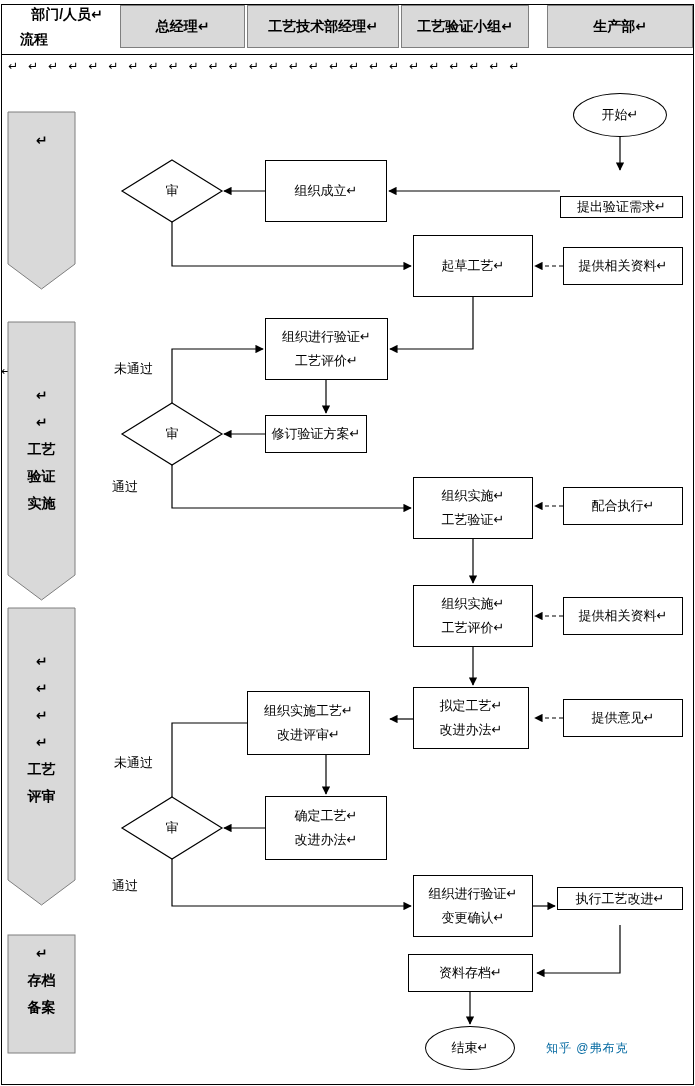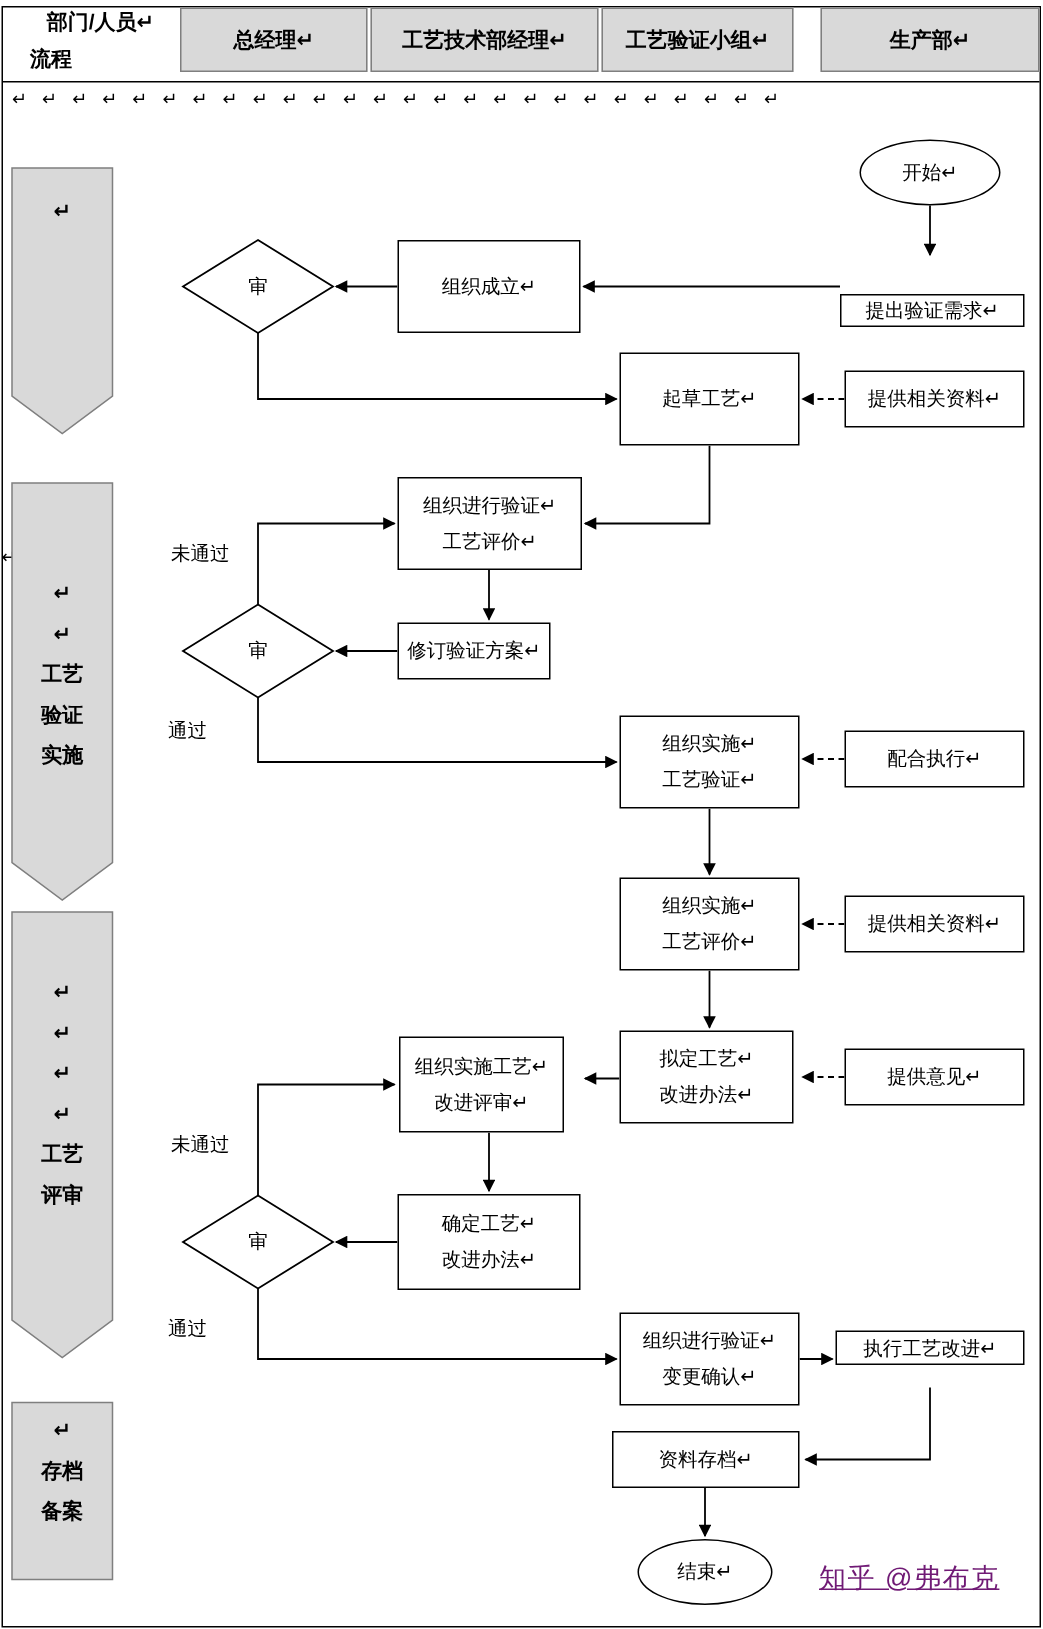--- a/index.html
+++ b/index.html
@@ -13,21 +13,21 @@
   .corner2{left:5px;top:31px;font-weight:bold;font-size:14px;margin-left:15px;}
   .pilrow{left:8px;top:59px;font-size:12px;letter-spacing:10px;white-space:nowrap;}
   .stray{left:1px;top:364px;font-size:12px;}
   .lane{text-align:center;font-size:14px;font-weight:bold;line-height:27px;}
   .lane div{min-height:27px;}
   .lane1{line-height:20px;}
   .box{background:#fff;border:1px solid #000;display:flex;flex-direction:column;align-items:center;justify-content:center;text-align:center;font-size:13px;line-height:24px;box-sizing:border-box;}
   .ell{border-radius:50%;}
   .dlbl{width:100px;height:22px;line-height:22px;text-align:center;font-size:13px;}
   .blbl{font-size:13px;}
-  .wm{font-size:18px;color:#701a75;letter-spacing:1px;text-decoration:underline;}
+  .wm{font-size:12px;color:#0369a1;letter-spacing:1px;}
 </style>
 </head>
 <body>
 
 <div id="page">
 
   <div class="abs frame"></div>
   <div class="abs hline"></div>
 
   <div class="abs corner1">部门/人员↵</div>
@@ -166,21 +166,21 @@
 
   <div class="abs box" style="left:413px;top:687px;width:116px;height:62px;text-align:center;">
     <div>拟定工艺↵</div>
     <div>改进办法↵</div>
   </div>
 
   <div class="abs box" style="left:563px;top:699px;width:120px;height:38px;">
     <div>提供意见↵</div>
   </div>
 
-  <div class="abs box" style="left:266px;top:691px;width:110px;height:64px;">
+  <div class="abs box" style="left:247px;top:691px;width:123px;height:64px;">
     <div>组织实施工艺↵</div>
     <div>改进评审↵</div>
   </div>
 
   <div class="abs box" style="left:265px;top:796px;width:122px;height:64px;">
     <div>确定工艺↵</div>
     <div>改进办法↵</div>
   </div>
 
   <div class="abs box" style="left:413px;top:875px;width:120px;height:62px;">

